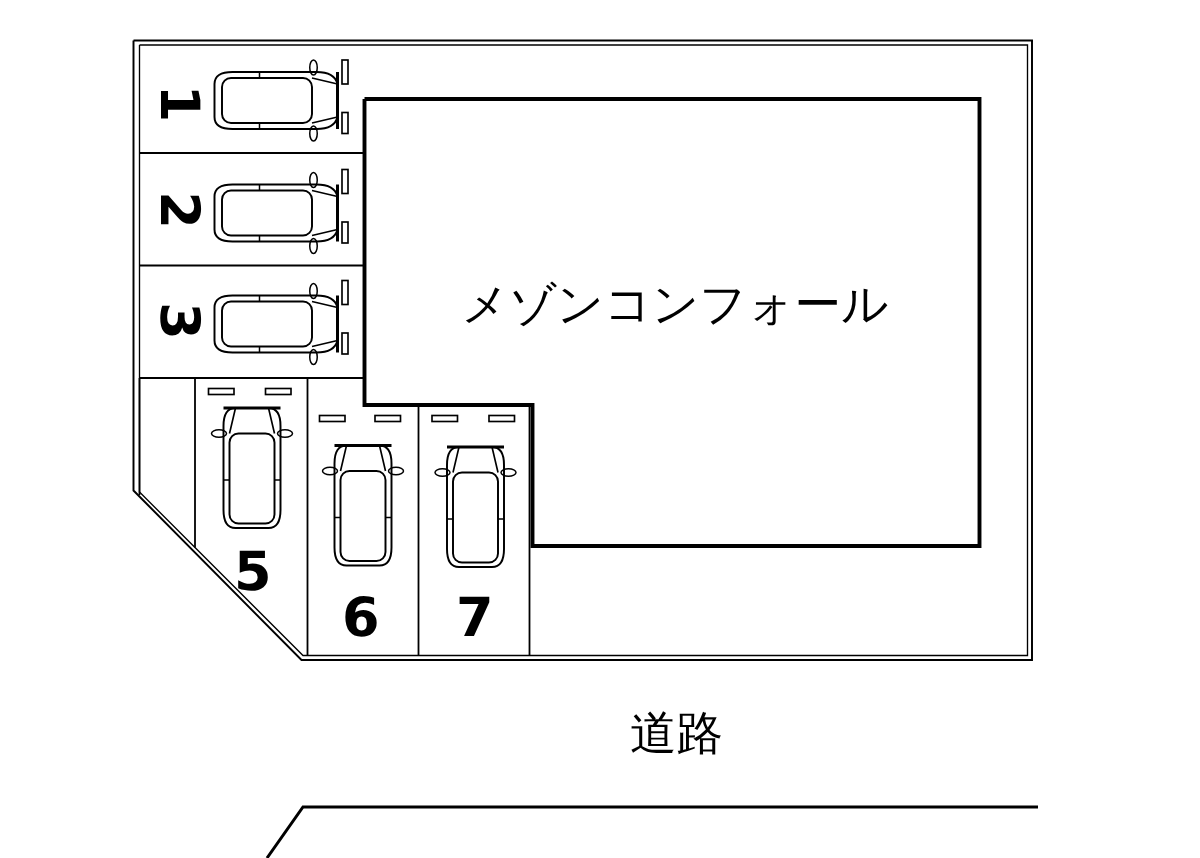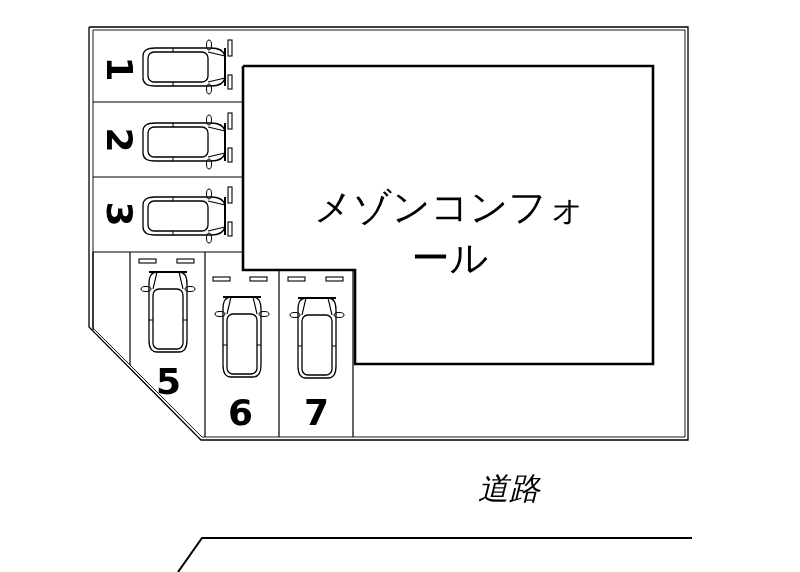--- a/index.html
+++ b/index.html
@@ -1,20 +1,20 @@
 <!DOCTYPE html>
 <html><head>
 <meta charset="utf-8">
 <style>
   html, body { margin: 0; padding: 0; background: #ffffff; }
   body { width: 800px; height: 572px; position: relative; overflow: hidden; font-family: "DejaVu Sans", sans-serif; }
   #plan { position: absolute; left: 0; top: 0; width: 800px; height: 572px; }
   .lbl { position: absolute; color: #000; font-family: "DejaVu Sans", sans-serif; }
-  .building-name { left: 300px; top: 182px; width: 300px; text-align: center; font-size: 38px; letter-spacing: 0px; }
-  .road-label { left: 420px; top: 468px; width: 120px; text-align: right; font-size: 31px; font-style: italic; }
+  .building-name { left: 300px; top: 182px; width: 300px; text-align: center; font-size: 31px; letter-spacing: 0px; }
+  .road-label { left: 420px; top: 468px; width: 120px; text-align: left; font-size: 31px; }
   .num { font-size: 36px; font-weight: bold; line-height: 1; }
   .num-rot { transform: rotate(90deg); transform-origin: center; }
 </style>
 </head>
 <body>
 
 <svg id="plan" viewBox="0 0 800 572" xmlns="http://www.w3.org/2000/svg">
   <defs>
 
     <g id="car-h">

